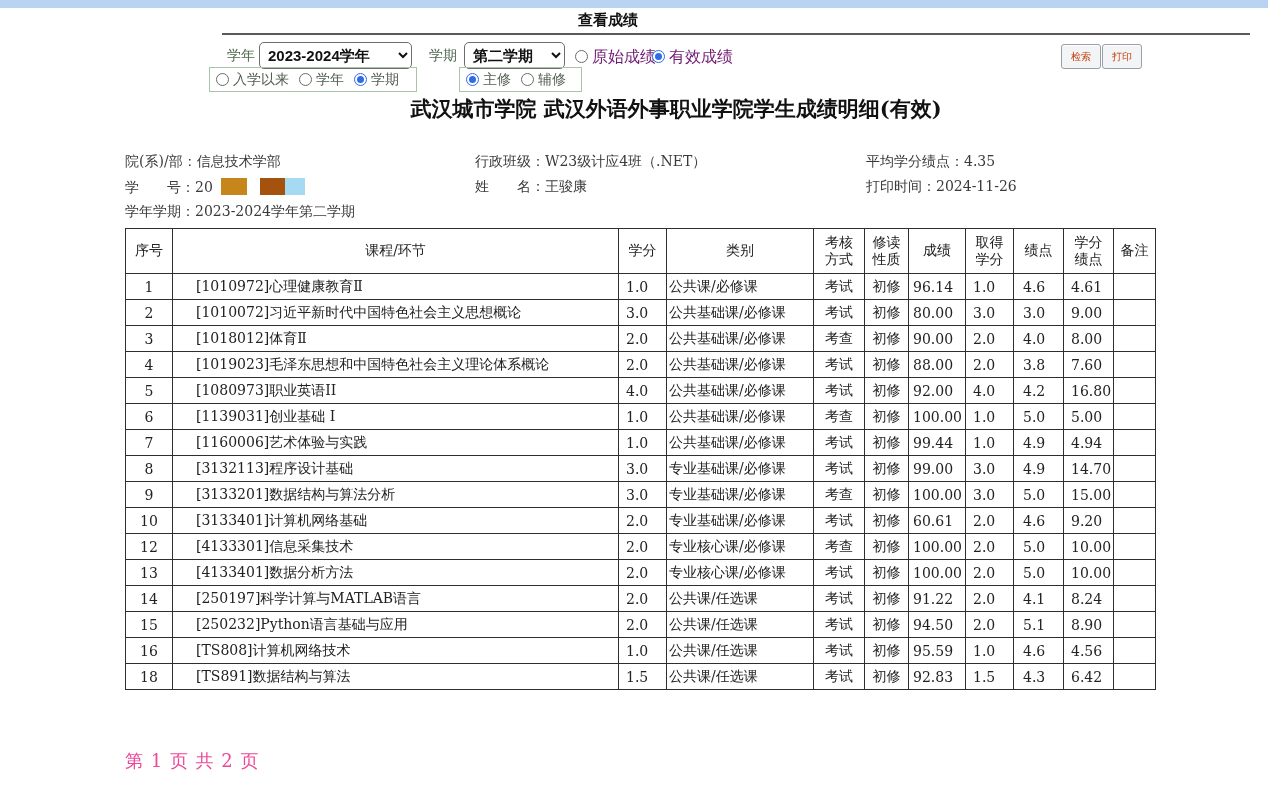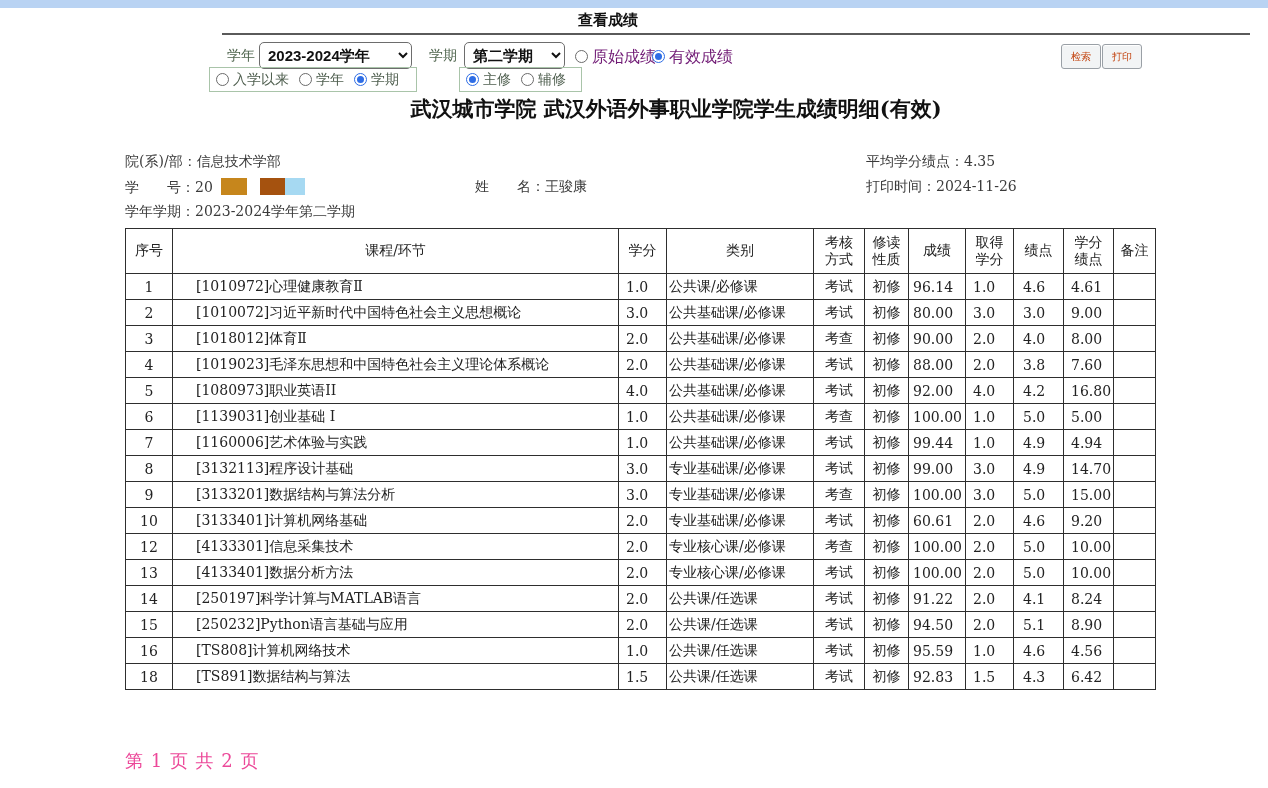--- a/index.html
+++ b/index.html
@@ -96,20 +96,21 @@
   <div class="groupbox" style="left:459px;top:67px;width:123px;">
     <span class="radio-ib on"></span>
     <span class="lbl">主修</span>
     <span class="radio-ib"></span>
     <span class="lbl">辅修</span>
   </div>
 
   <div class="report-title">武汉城市学院 武汉外语外事职业学院学生成绩明细(有效)</div>
 
   <span class="info-item" style="left:125px;top:153px;"><span>院(系)/部：</span><span>信息技术学部</span></span>
+  <span class="info-item" style="left:475px;top:153px;"><span>行政班级：</span><span>W23级计应4班（.NET）</span></span>
   <span class="info-item" style="left:866px;top:153px;"><span>平均学分绩点：</span><span>4.35</span></span>
 
   <span class="info-item" style="left:125px;top:178px;"><span>学　　号：</span><span>20</span><span class="redact r1" style="background: rgb(198, 134, 28);"></span><span class="redact r2" style="background: rgb(165, 82, 15);"></span><span class="redact r3" style="background: rgb(166, 217, 242);"></span></span>
   <span class="info-item" style="left:475px;top:178px;"><span>姓　　名：</span><span>王骏康</span></span>
   <span class="info-item" style="left:866px;top:178px;"><span>打印时间：</span><span>2024-11-26</span></span>
 
   <span class="info-item" style="left:125px;top:203px;"><span>学年学期：</span><span>2023-2024学年第二学期</span></span>
 
   <table class="grades">
     <colgroup>

